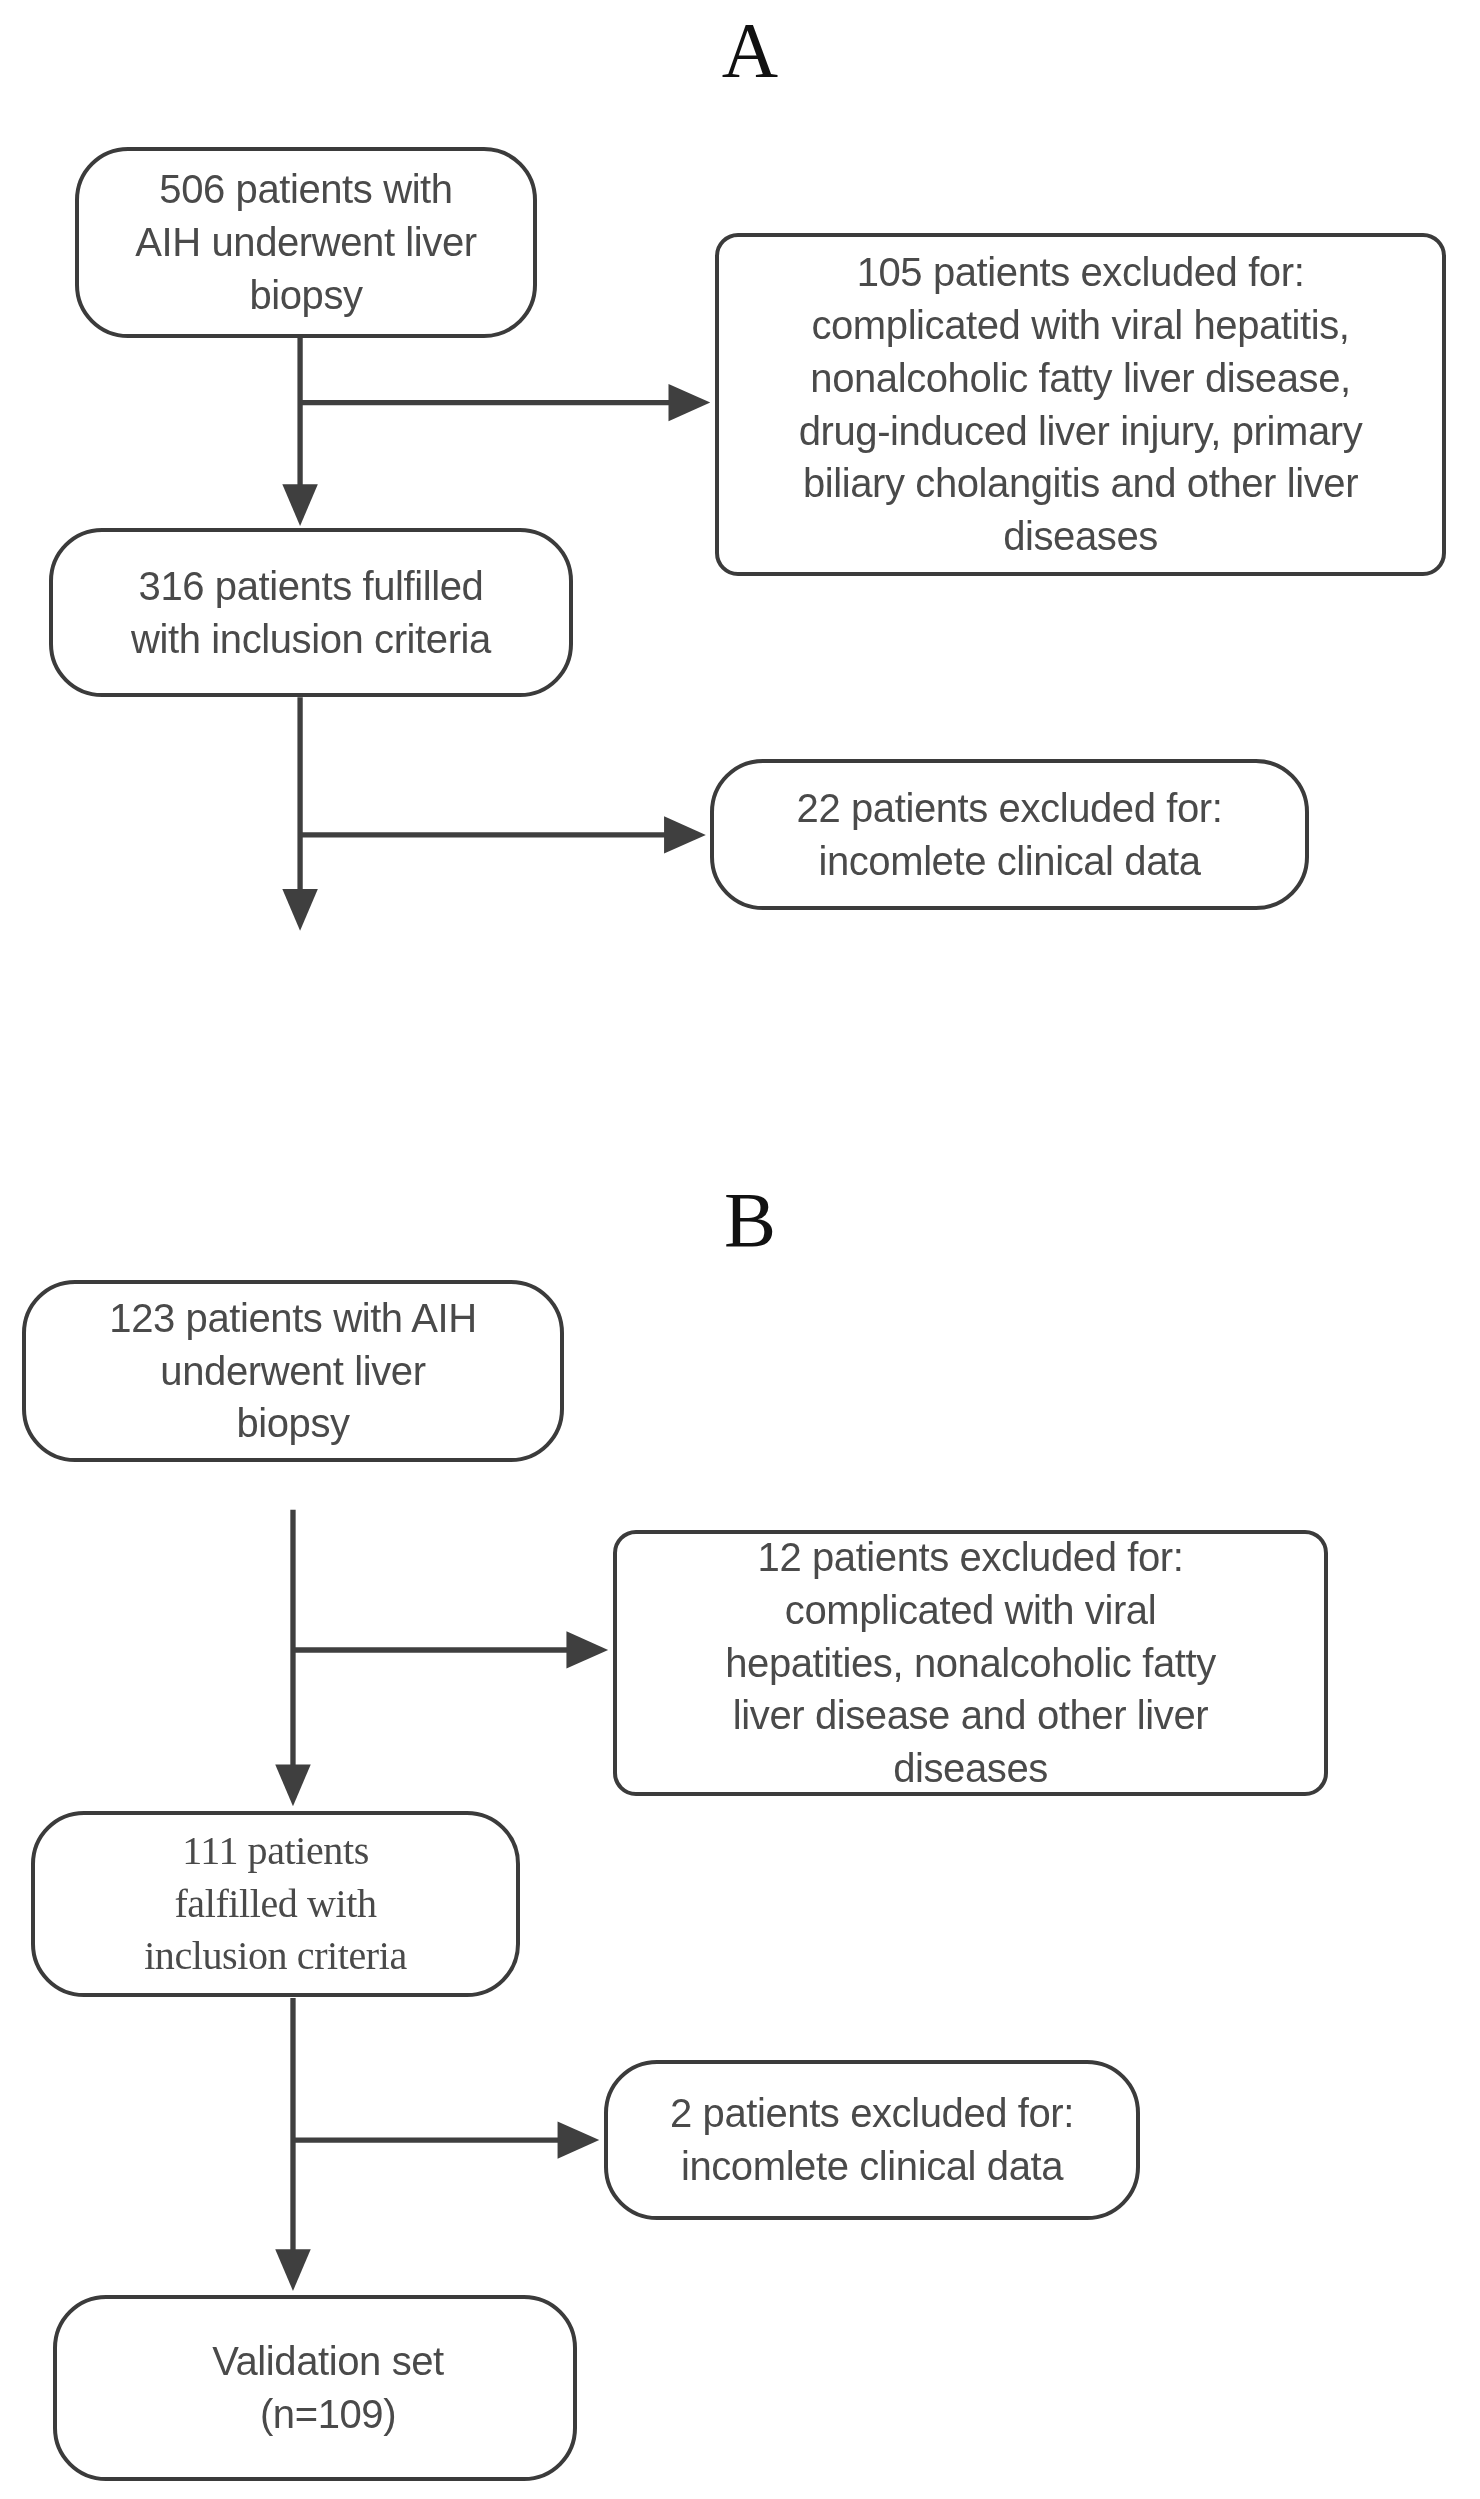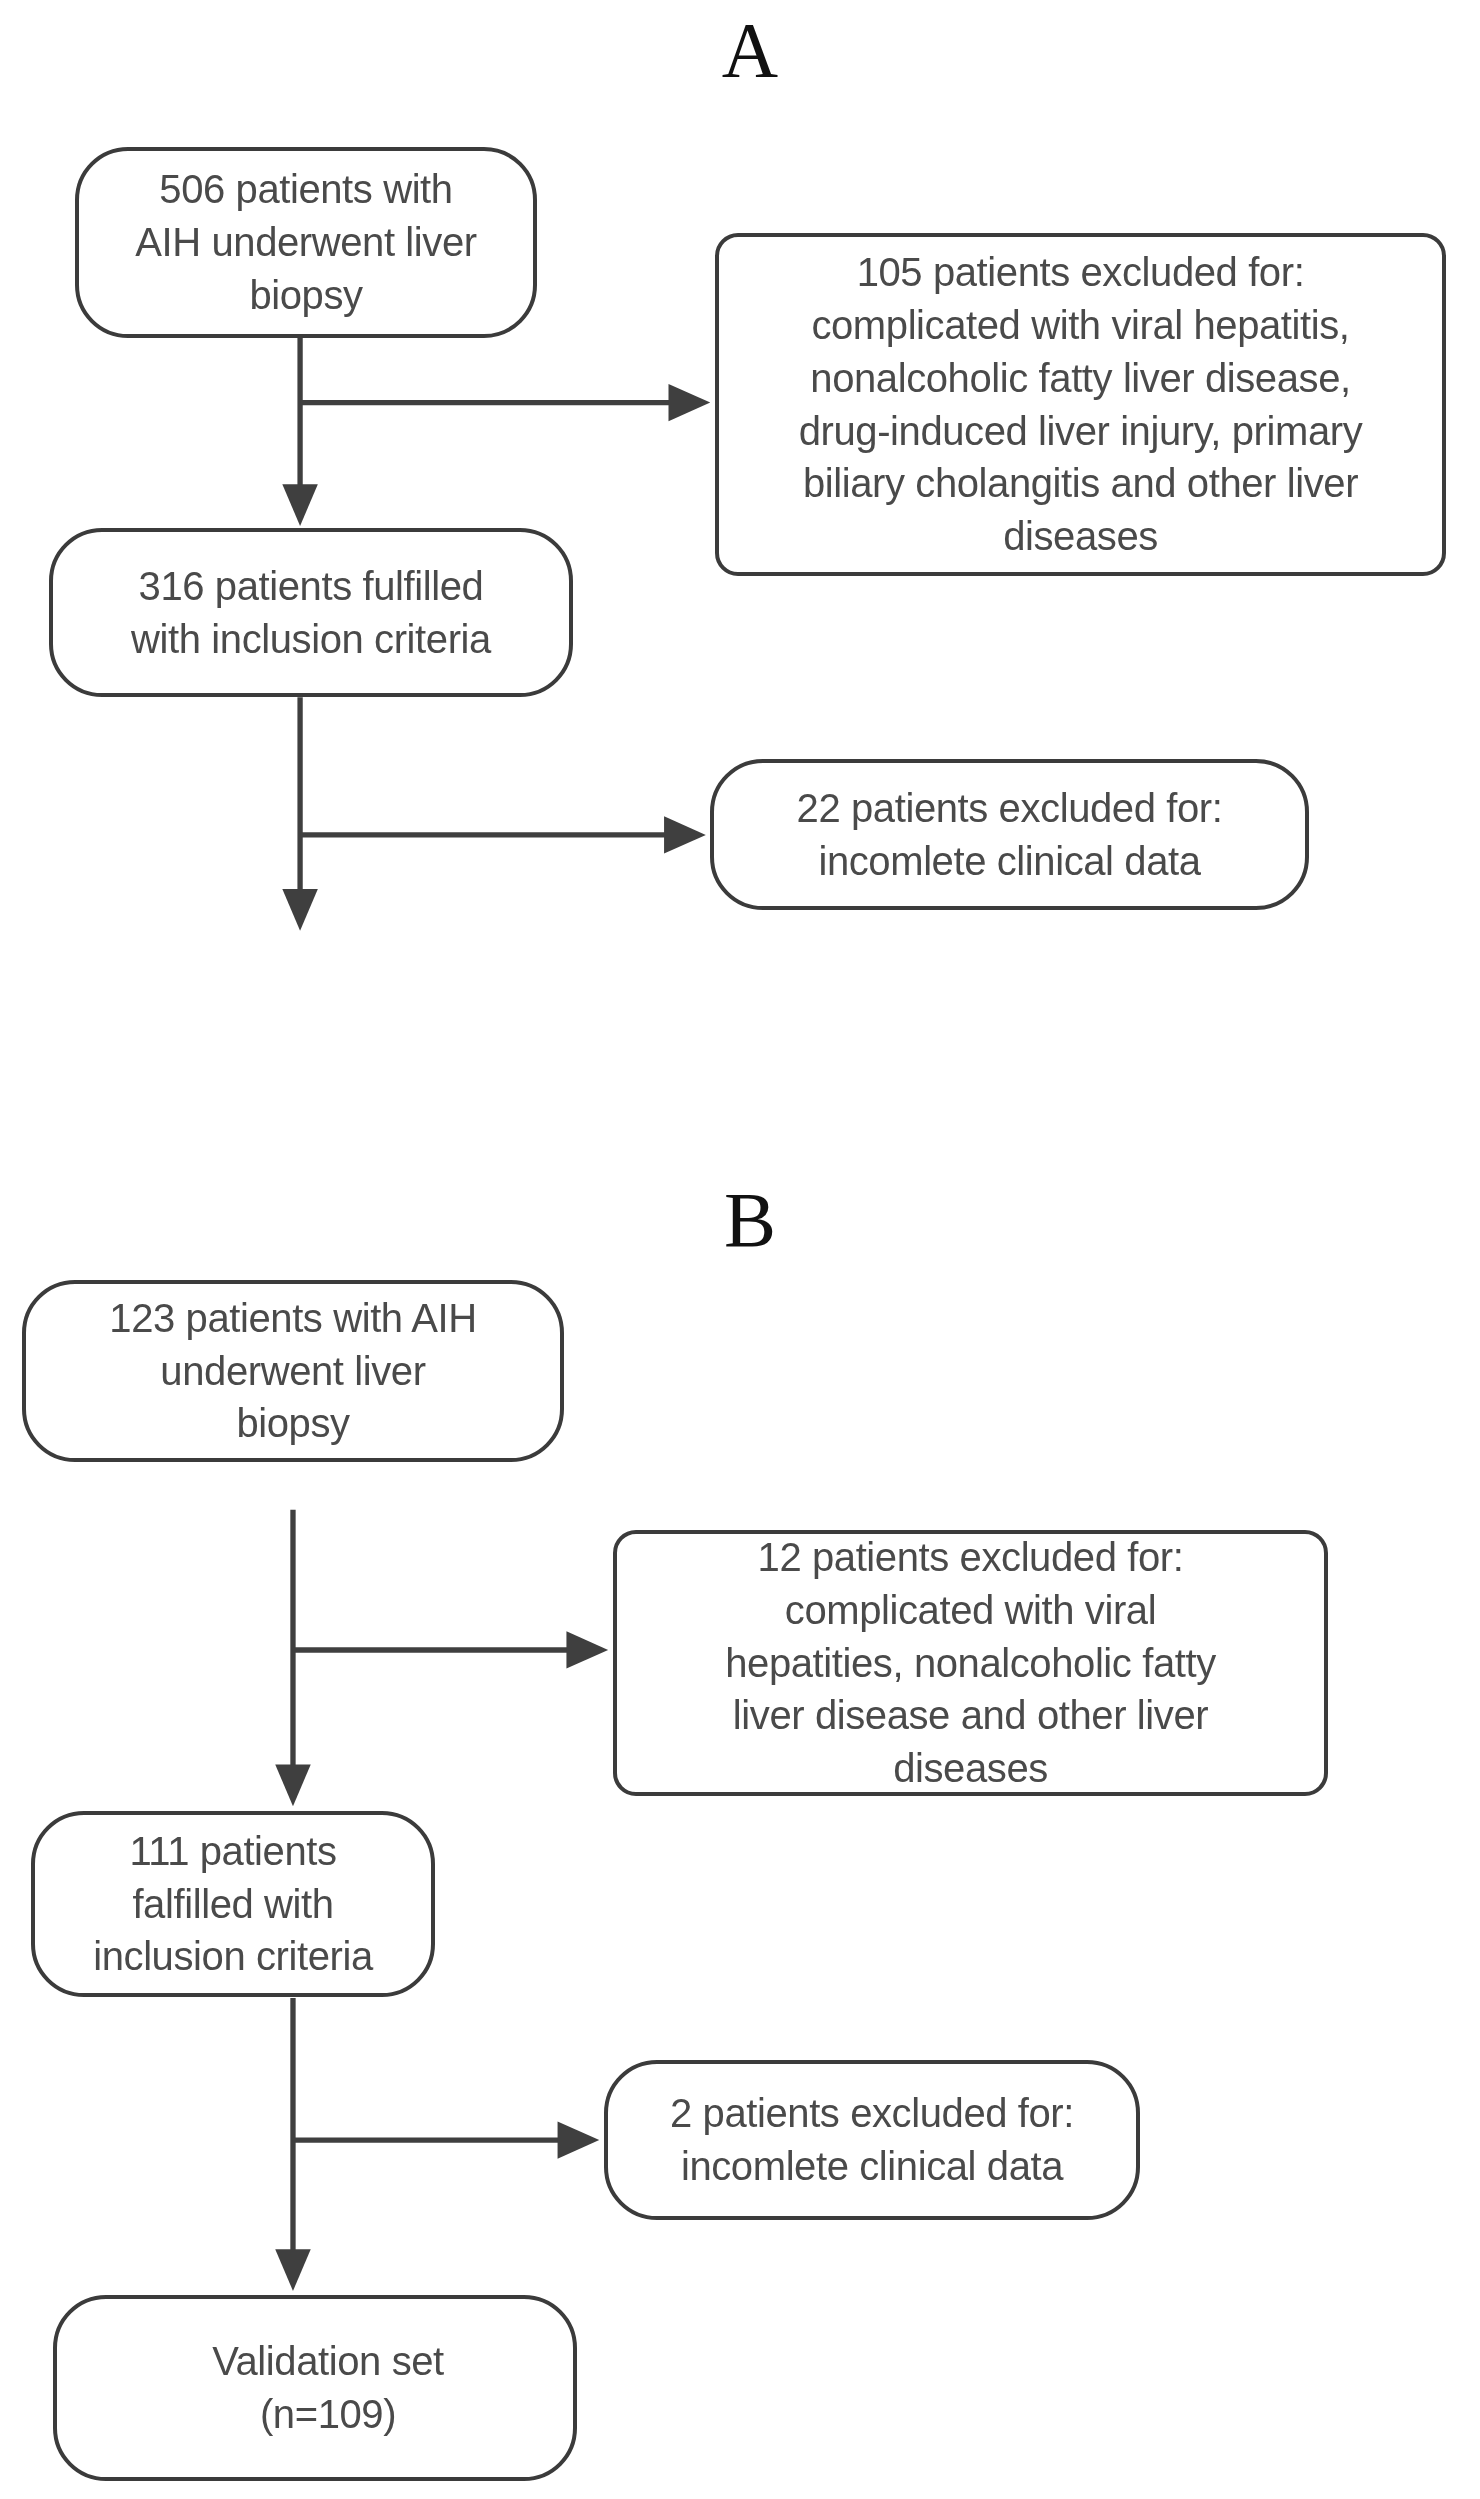--- a/index.html
+++ b/index.html
@@ -43,21 +43,21 @@
   .a-label{left:750px;top:10.7px;}
   .a-start{left:75px;top:111px;width:462px;height:191px;margin-top:36px;}
   .a-exc1{left:715px;top:233px;width:731px;height:343px;}
   .a-incl{left:49px;top:528px;width:524px;height:169px;}
   .a-exc2{left:710px;top:759px;width:599px;height:151px;}
   .a-result{left:62px;top:937px;width:488px;height:164px;}
   
   .b-label{left:750px;top:1181px;}
   .b-start{left:22px;top:1280px;width:542px;height:182px;}
   .b-exc1{left:613px;top:1518px;width:715px;height:266px;margin-top:12px;}
-  .b-incl{left:31px;top:1811px;width:404px;height:186px;}
+  .b-incl{left:31px;top:1811px;width:489px;height:186px;font-family:Liberation Serif, serif;}
   .b-exc2{left:604px;top:2060px;width:536px;height:160px;}
   .b-result{left:53px;top:2295px;width:524px;height:186px;padding-left:44px;}
   .arrow-layer{
     position:absolute;left:0;top:0;width:1480px;height:2500px;
     pointer-events:none;
   }
   .flow-line{stroke:var(--line-color);stroke-width:6;fill:none;}
   .flow-head{fill:var(--line-color);stroke:none;}
 </style>
 </head>

